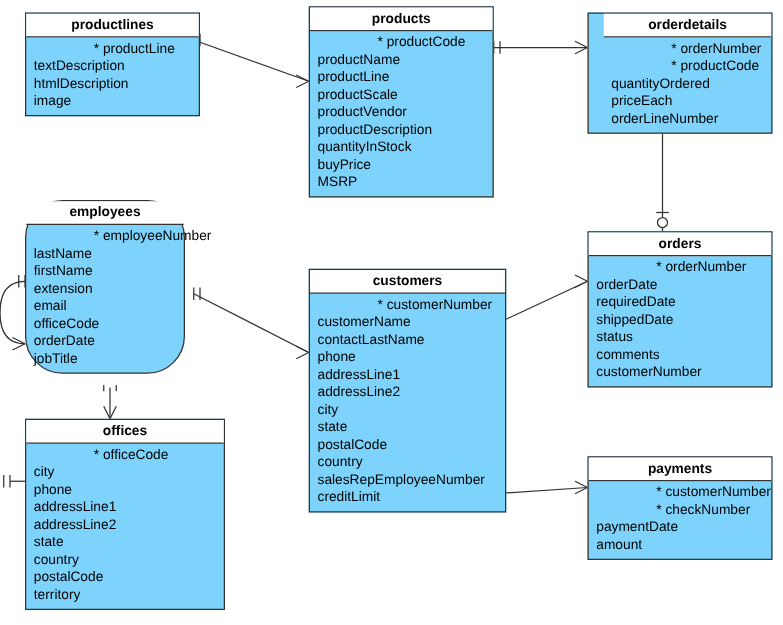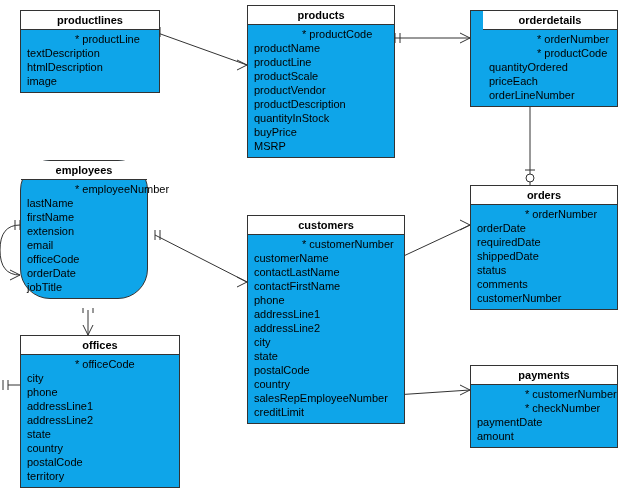--- a/index.html
+++ b/index.html
@@ -13,21 +13,21 @@
       position: relative;
     }
     .diagram {
       position: relative;
       width: 626px;
       height: 500px;
     }
     .entity {
       position: absolute;
       border: 1px solid #333;
-      background: #0ea5e9;
+      background: #7dd3fc;
       min-width: 120px;
     }
     .entity-header {
       background: #fff;
       border-bottom: 1px solid #333;
       text-align: center;
       font-weight: bold;
       padding: 3px 6px;
     }
     .entity-body {
@@ -196,21 +196,20 @@
       <span class="entity-field">territory</span>
     </div>
   </div>
 
   <div class="entity" style="left:247px; top:215px; width:158px;">
     <div class="entity-header">customers</div>
     <div class="entity-body">
       <span class="entity-field pk">* customerNumber</span>
       <span class="entity-field">customerName</span>
       <span class="entity-field">contactLastName</span>
-      <span class="entity-field">contactFirstName</span>
       <span class="entity-field">phone</span>
       <span class="entity-field">addressLine1</span>
       <span class="entity-field">addressLine2</span>
       <span class="entity-field">city</span>
       <span class="entity-field">state</span>
       <span class="entity-field">postalCode</span>
       <span class="entity-field">country</span>
       <span class="entity-field">salesRepEmployeeNumber</span>
       <span class="entity-field">creditLimit</span>
     </div>

